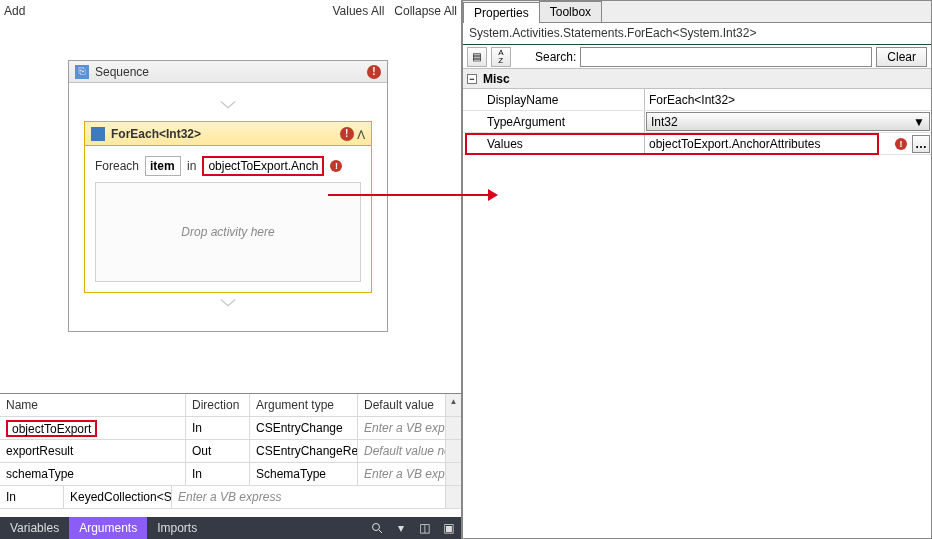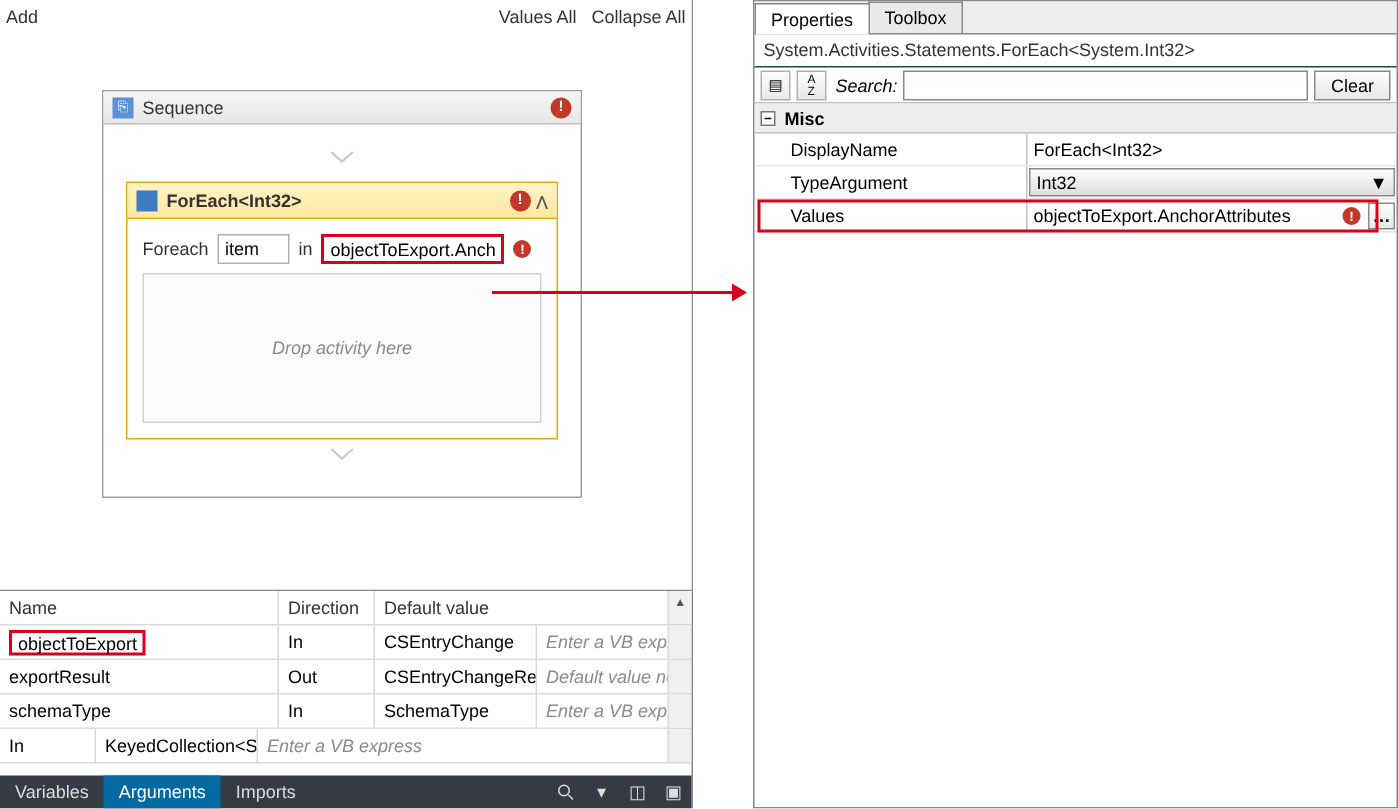--- a/index.html
+++ b/index.html
@@ -1,17 +1,17 @@
 <!DOCTYPE html>
 <html><head>
 <meta charset="utf-8">
 <style>
 * { box-sizing: border-box; font-family: "Segoe UI", Tahoma, sans-serif; font-size: 12px; }
 body { margin: 0; padding: 0; width: 932px; height: 539px; background: #fff; position: relative; }
-.container { display: flex; width: 100%; height: 100%; gap: 40px; }
+.container { display: flex; width: 100%; height: 100%; }
 .left-panel { width: 462px; height: 100%; display: flex; flex-direction: column; border-right: 1px solid #888; }
 .designer-area { flex: 1; position: relative; background: #fff; overflow: hidden; }
 .toolbar-row { height: 22px; display: flex; align-items: center; padding: 0 4px; }
 .add-link { color: #333; }
 .spacer { flex: 1; }
 .link { color: #333; cursor: pointer; margin-left: 10px; }
 .sequence-box { position: absolute; left: 68px; top: 60px; width: 320px; border: 1px solid #a0a0a0; background: #fff; }
 .sequence-header { height: 22px; background: linear-gradient(#f5f5f5,#e8e8e8); border-bottom: 1px solid #c0c0c0; display: flex; align-items: center; padding: 0 6px; }
 .seq-icon { width: 14px; height: 14px; background: #5b8fd6; margin-right: 6px; display: inline-flex; align-items: center; justify-content: center; color: #fff; font-size: 9px; }
 .seq-title { color: #333; }
@@ -22,21 +22,21 @@
 .foreach-box { width: 288px; border: 1px solid #e0b000; background: #fff; }
 .foreach-header { height: 24px; background: linear-gradient(#fff2c6,#ffe9a0); border-bottom: 1px solid #e0b000; display: flex; align-items: center; padding: 0 6px; }
 .fe-icon { width: 14px; height: 14px; background: #3e7abf; margin-right: 6px; }
 .fe-title { color: #333; font-weight: 600; }
 .fe-err { margin-right: 4px; }
 .chev { color: #555; font-size: 9px; font-weight: bold; }
 .foreach-body { padding: 10px; }
 .foreach-row { display: flex; align-items: center; gap: 6px; position: relative; }
 .lbl { color: #333; }
 .txt { height: 20px; border: 1px solid #b0b0b0; padding: 0 4px; font-size: 12px; background: #fff; }
-.txt.item { width: 48px; }
+.txt.item { width: 36px; font-weight: bold; }
 .txt.expr { width: 122px; border: 2px solid #d9001b; }
 .err-small { width: 12px; height: 12px; border-radius: 50%; background: #c0392b; color: #fff; display: inline-flex; align-items: center; justify-content: center; font-size: 9px; font-weight: bold; }
 .body-lbl { margin-top: 10px; color: #333; }
 .drop-area { margin-top: 6px; height: 100px; border: 1px solid #d0d0d0; background: #fbfbfb; display: flex; align-items: center; justify-content: center; color: #8a8a8a; font-style: italic; }
 .arrow-line { position: absolute; left: 328px; top: 194px; width: 162px; height: 2px; background: #d9001b; z-index: 50; }
 .arrow-head { position: absolute; left: 488px; top: 189px; width: 0; height: 0; border-left: 10px solid #d9001b; border-top: 6px solid transparent; border-bottom: 6px solid transparent; z-index: 50; }
 .grid-area { height: 124px; border-top: 1px solid #888; display: flex; flex-direction: column; overflow: hidden; }
 .grid-header, .grid-row { display: flex; height: 23px; border-bottom: 1px solid #d9d9d9; align-items: stretch; }
 .grid-header { background: #fff; }
 .gh, .gc { border-right: 1px solid #d9d9d9; padding: 3px 6px; overflow: hidden; white-space: nowrap; text-overflow: ellipsis; display: flex; align-items: center; }
@@ -44,31 +44,31 @@
 .col-name { width: 186px; }
 .col-dir { width: 64px; }
 .col-type { width: 108px; }
 .col-def { flex: 1; }
 .gc.placeholder { color: #8a8a8a; font-style: italic; }
 .grid-scrolltrack { width: 15px; border-right: none; background: #f0f0f0; display: flex; flex-direction: column; }
 .scroll-arrow { height: 15px; display: flex; align-items: center; justify-content: center; color: #555; font-size: 8px; }
 .object-highlight { display: inline-block; border: 2px solid #d9001b; padding: 0 4px; height: 17px; line-height: 15px; }
 .bottom-bar { height: 22px; background: #353a44; display: flex; align-items: center; color: #ddd; }
 .btab { padding: 0 10px; height: 100%; display: flex; align-items: center; cursor: pointer; }
-.btab.active { background: #0369a1; color: #fff; }
+.btab.active { background: #8b5cf6; color: #fff; }
 .bfill { flex: 1; }
 .bicon { width: 18px; height: 18px; margin: 0 3px; color: #ddd; display: flex; align-items: center; justify-content: center; }
 .right-panel { width: 470px; height: 100%; border: 1px solid #888; display: flex; flex-direction: column; }
 .tabs { display: flex; height: 22px; border-bottom: 1px solid #888; background: #eee; }
 .tab { padding: 0 10px; display: flex; align-items: center; border: 1px solid #888; border-bottom: none; margin-right: -1px; background: #eaeaea; cursor: pointer; }
 .tab.active { background: #fff; position: relative; top: 1px; }
 .class-row { height: 22px; border-bottom: 1px solid #14532d; padding: 3px 6px; color: #333; }
 .tool-row { height: 24px; border-bottom: 1px solid #c0c0c0; display: flex; align-items: center; padding: 0 4px; gap: 4px; }
 .tbtn { width: 20px; height: 20px; border: 1px solid #b0b0b0; background: linear-gradient(#fdfdfd,#e8e8e8); display: flex; align-items: center; justify-content: center; font-size: 10px; cursor: pointer; }
-.search-lbl { margin-left: 2px; font-style: italic; }
+.search-lbl { margin-left: 20px; }
 .search-input { flex: 1; height: 20px; border: 1px solid #888; padding: 0 4px; }
 .clear-btn { height: 20px; border: 1px solid #888; background: linear-gradient(#fdfdfd,#e8e8e8); padding: 0 10px; cursor: pointer; }
 .cat-row { height: 20px; background: #eee; border-bottom: 1px solid #c0c0c0; display: flex; align-items: center; padding: 0 4px; font-weight: bold; }
 .cat-toggle { width: 10px; height: 10px; border: 1px solid #777; display: inline-flex; align-items: center; justify-content: center; font-size: 9px; margin-right: 6px; background: #fff; line-height: 8px; }
 .prop-row { display: flex; border-bottom: 1px solid #e2e2e2; height: 22px; align-items: stretch; }
 .prop-name { width: 182px; border-right: 1px solid #c0c0c0; padding: 3px 12px 3px 24px; display: flex; align-items: center; }
 .prop-val { flex: 1; display: flex; align-items: center; padding: 0 4px; }
 .prop-val.dropdown { background: linear-gradient(#fdfdfd,#dedede); border: 1px solid #888; justify-content: space-between; margin: 1px; }
 .prop-val input { border: none; width: 100%; height: 100%; font-size: 12px; padding: 0; background: transparent; }
 .values-row { position: relative; }
@@ -132,20 +132,21 @@
               </svg>
           </div>
         </div>
       </div>
     </div>
 
     <div class="grid-area">
       <div class="grid-header">
         <div class="gh col-name">Name</div>
         <div class="gh col-dir">Direction</div>
+        <div class="gh col-type">Argument type</div>
         <div class="gh col-def">Default value</div>
         <div class="grid-scrolltrack">
             <div class="scroll-arrow">▲</div>
           </div>
       </div>
       <div id="grid-rows">
           <div class="grid-row">
             <div class="gc col-name">
               <span class="object-highlight">objectToExport</span>
             </div>

